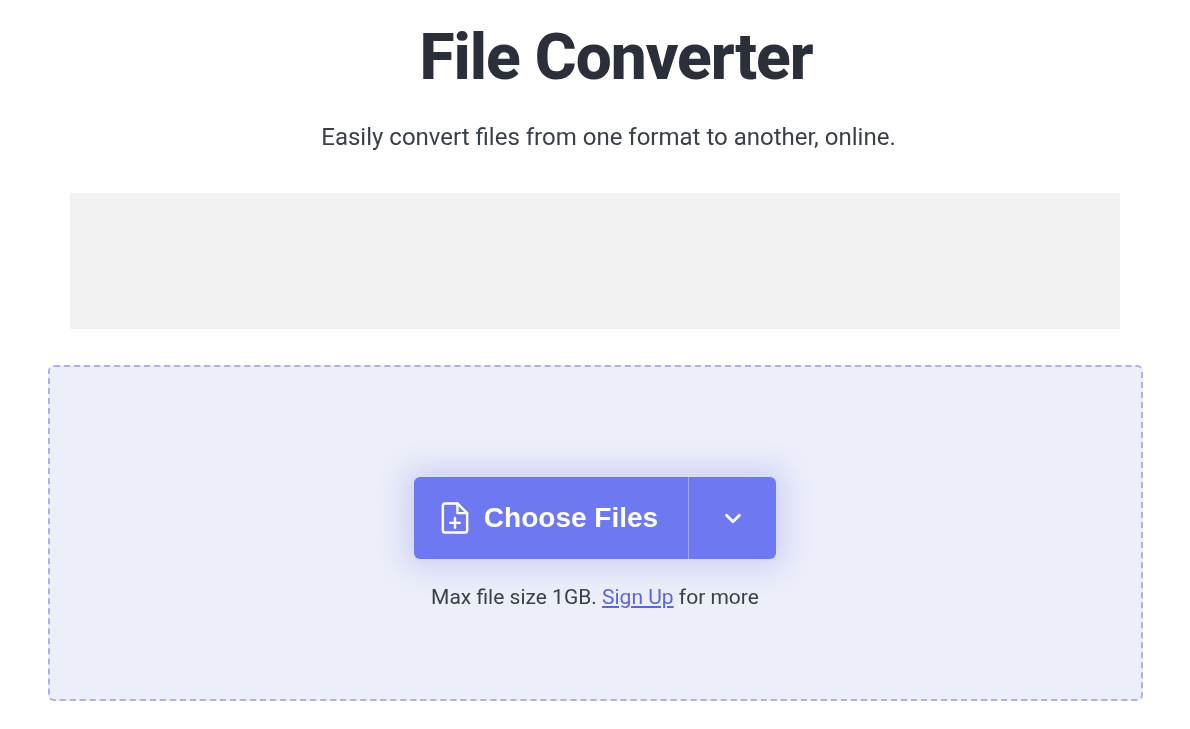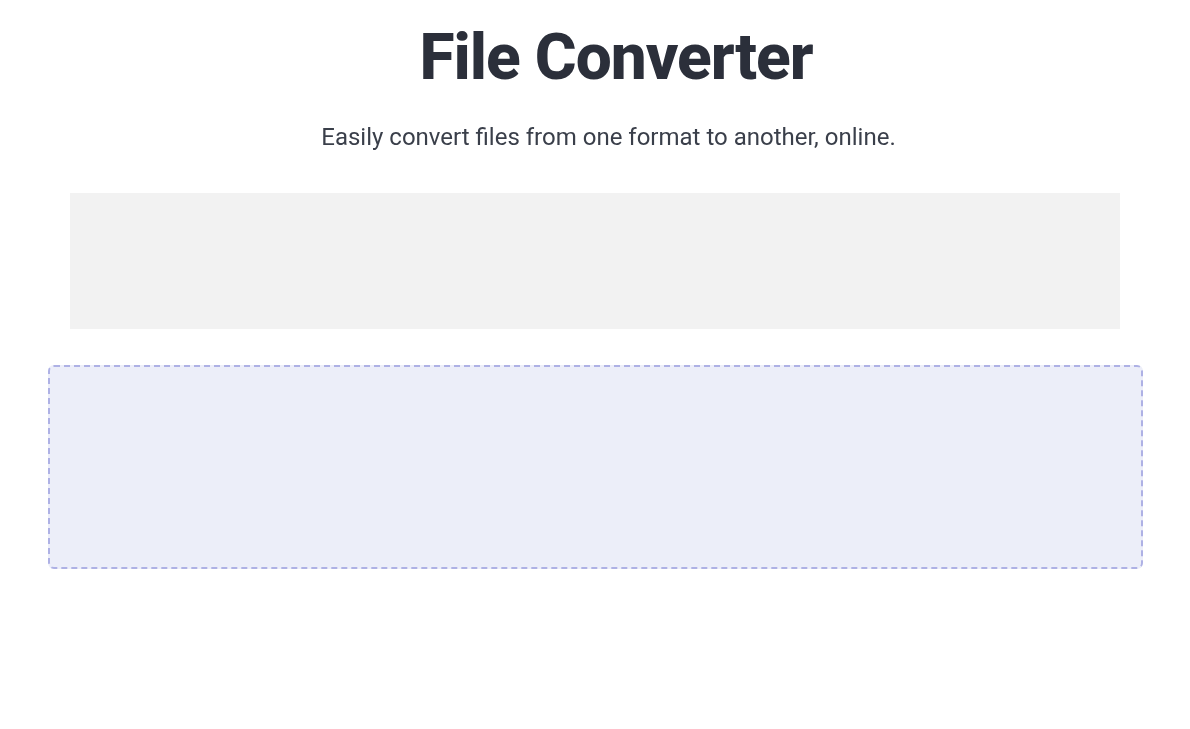--- a/index.html
+++ b/index.html
@@ -107,17 +107,40 @@
 <div class="container">
 
   <h1 class="title">File Converter</h1>
 
   <p class="subtitle">Easily convert files from one format to another, online.</p>
 
   <div class="ad-slot"></div>
 
   <div class="dropzone">
 
+    <div class="btn-group">
+      <button class="btn-main">
+        <span class="file-add-icon">
+          <svg viewBox="0 0 24 28" fill="none" stroke="#ffffff" stroke-width="2" stroke-linecap="round" stroke-linejoin="round">
+            <path d="M14 2 H4 a2 2 0 0 0 -2 2 v20 a2 2 0 0 0 2 2 h16 a2 2 0 0 0 2 -2 V10 Z"></path>
+            <path d="M14 2 v8 h8"></path>
+            <line x1="12" y1="14" x2="12" y2="22"></line>
+            <line x1="8" y1="18" x2="16" y2="18"></line>
+          </svg>
+        </span>
+        <span>Choose Files</span>
+      </button>
+      <button class="btn-caret">
+        <span class="chevron-icon">
+          <svg viewBox="0 0 24 24" fill="none" stroke="#ffffff" stroke-width="3" stroke-linecap="round" stroke-linejoin="round">
+            <polyline points="5 9 12 16 19 9"></polyline>
+          </svg>
+        </span>
+      </button>
+    </div>
 
+    <p class="caption">
+      <span>Max file size 1GB. </span><a href="#">Sign Up</a><span> for more</span>
+    </p>
 
   </div>
 
 </div>
 
 </body></html>

